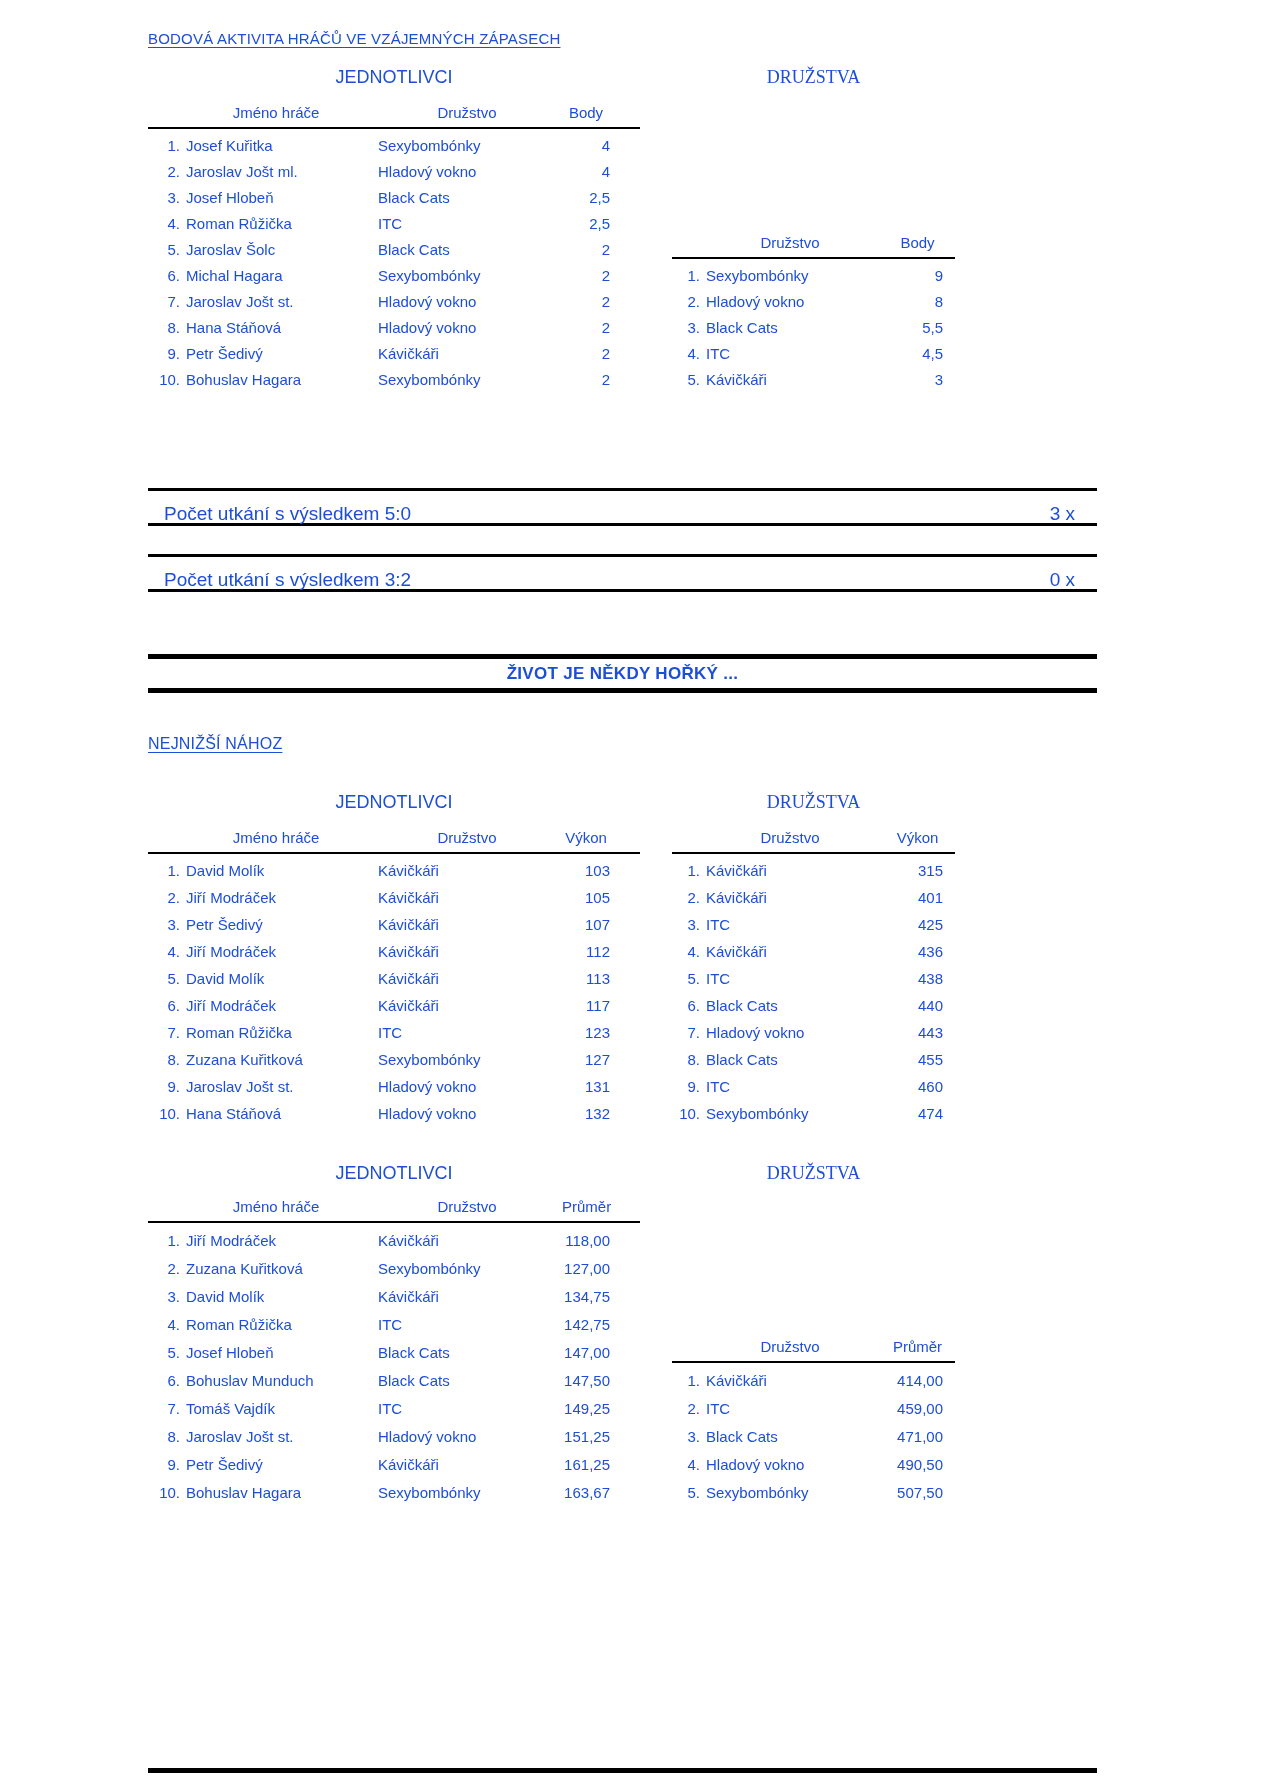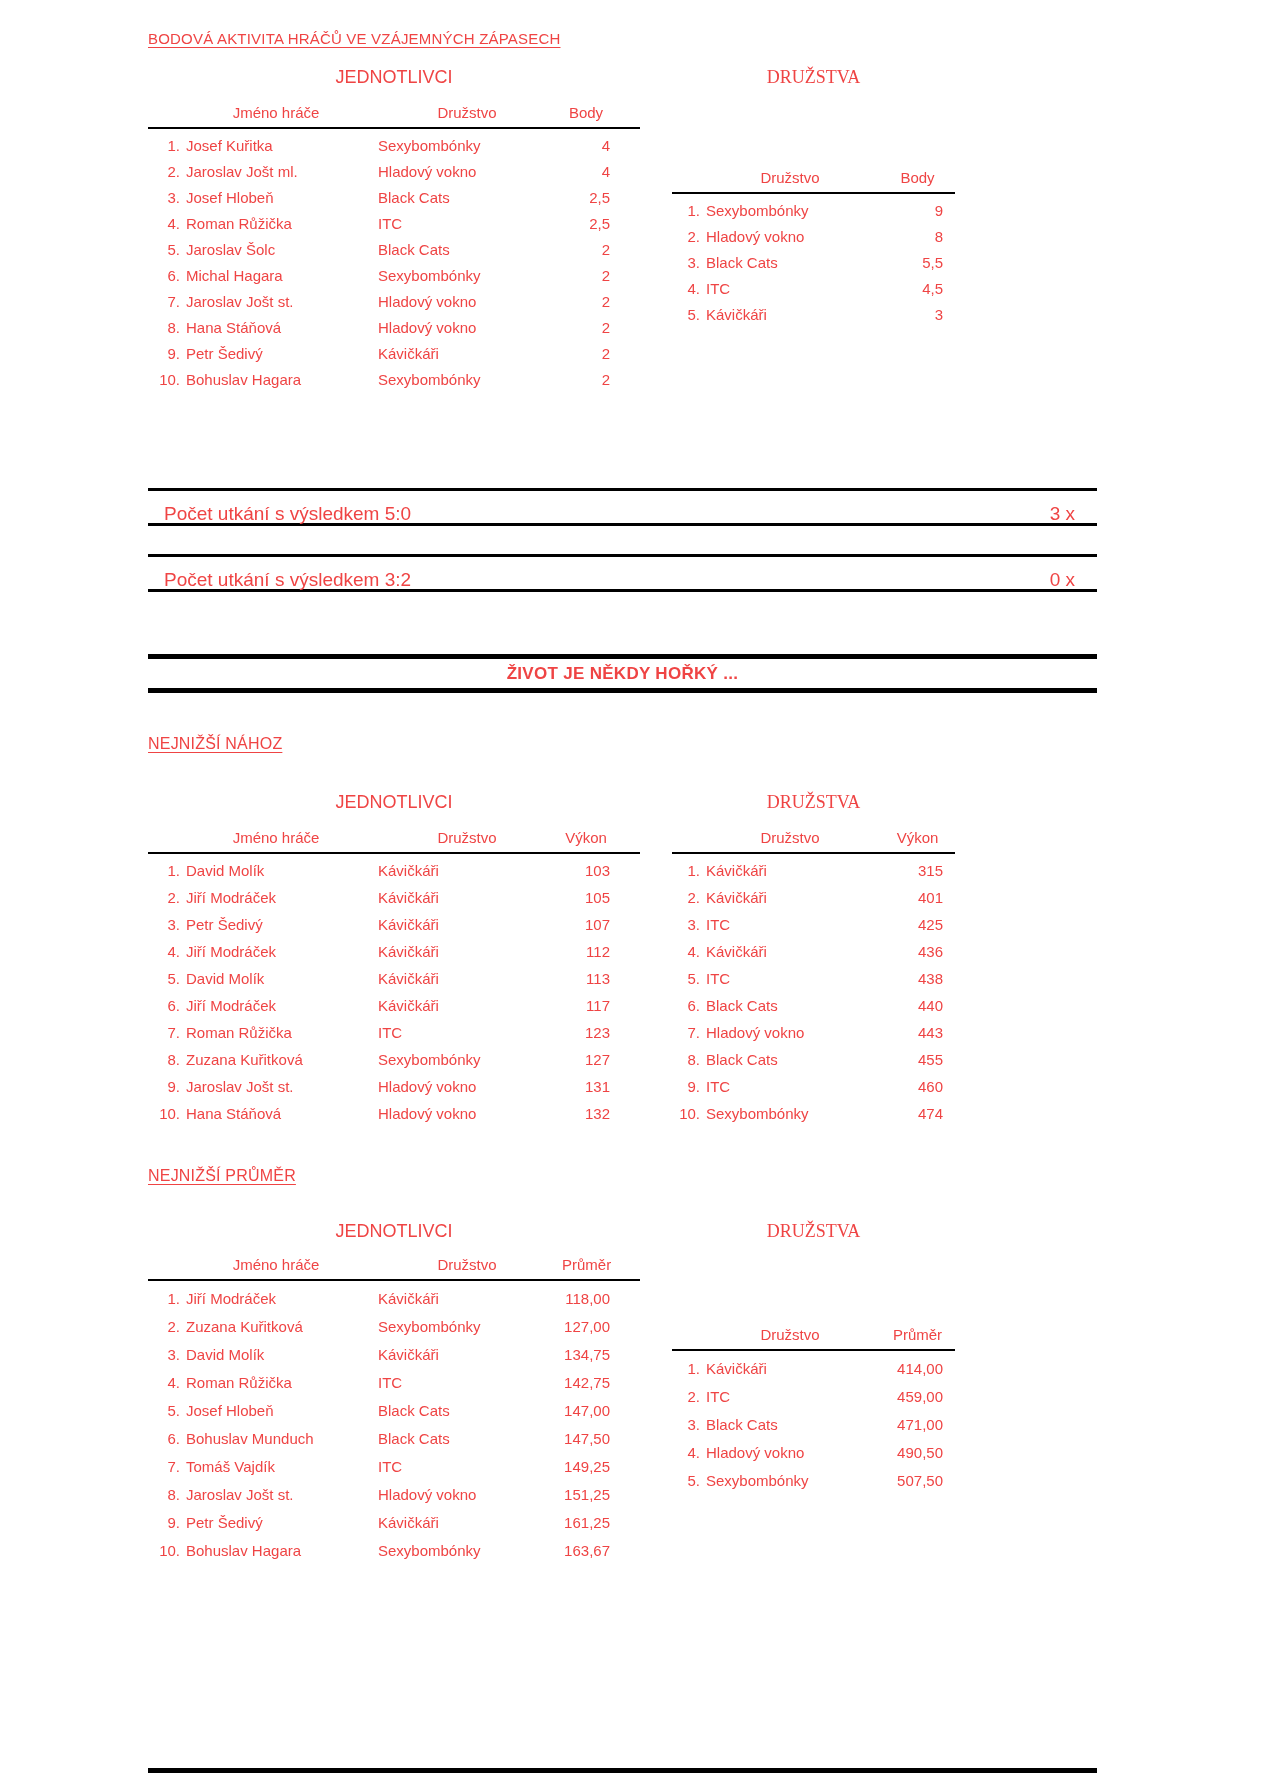--- a/index.html
+++ b/index.html
@@ -2,42 +2,42 @@
 <html><head>
 <meta charset="utf-8">
 <style>
   * { margin:0; padding:0; box-sizing:border-box; }
   html,body { background:#e8e8e8; }
   .page {
     position:relative;
     width:1264px; height:1790px;
     margin:0 auto;
     background:#ffffff;
-    color:#ef4444;
+    color:#1d4ed8;
     font-family:"Liberation Sans","DejaVu Sans",sans-serif;
     overflow:hidden;
   }
   .content { position:absolute; left:148px; top:0; width:949px; padding-top:30px; }
 
   .doc-title {
     font-size:15px; font-weight:400; letter-spacing:0.2px;
     text-decoration:underline; text-underline-offset:3px;
     white-space:nowrap;
   }
 
   
   .col-heads { display:flex; font-size:18px; }
   .col-heads .lh { width:492px; text-align:center; }
   .col-heads .gap { width:32px; flex:none; }
   .col-heads .rh { width:283px; text-align:center;font-family:Liberation Serif, serif; }
   .ch-1 { margin-top:20px; }
   .ch-2 { margin-top:39px; }
   .ch-3 { margin-top:36px; }
 
-  .tables-row { display:flex; align-items:center; margin-top:16px; }
+  .tables-row { display:flex; align-items:flex-end; margin-top:16px; }
   .s3 .tables-row { margin-top:14px; }
   .gap32 { width:32px; flex:none; }
 
   .ptable { width:492px; }
   .ttable { width:283px; }
 
   .thead {
     display:grid; font-size:15px; line-height:18px;
     padding-bottom:5px; border-bottom:2px solid #000;
   }
@@ -396,21 +396,20 @@
                 <span class="c-rank">10.</span>
                 <span class="c-team">Sexybombónky</span>
                 <span class="c-val">474</span>
               </div>
             </div>
         </div>
       </div>
     </div>
 
     <div class="section s3">
-      <h2 class="section-heading sh-3">NEJNIŽŠÍ PRŮMĚR</h2>
       <div class="col-heads ch-3">
         <div class="lh">JEDNOTLIVCI</div>
         <div class="gap"></div>
         <div class="rh">DRUŽSTVA</div>
       </div>
       <div class="tables-row">
         <div class="ptable">
           <div class="thead">
             <span class="h-name">Jméno hráče</span>
             <span class="h-team">Družstvo</span>

